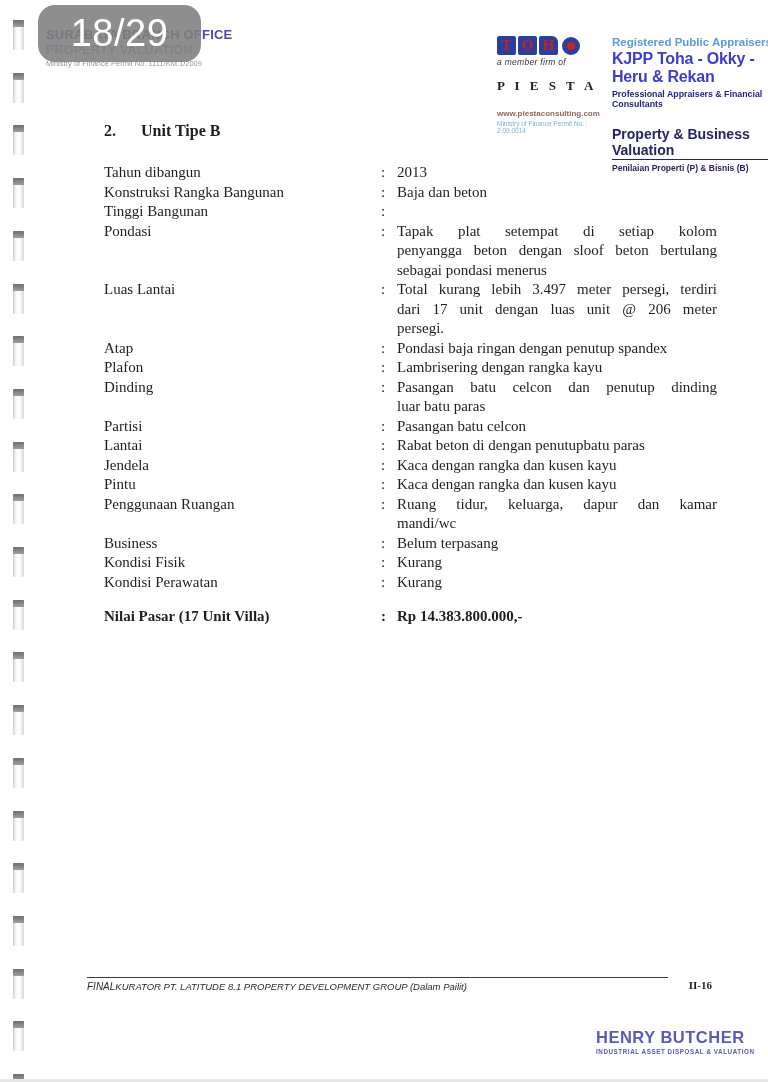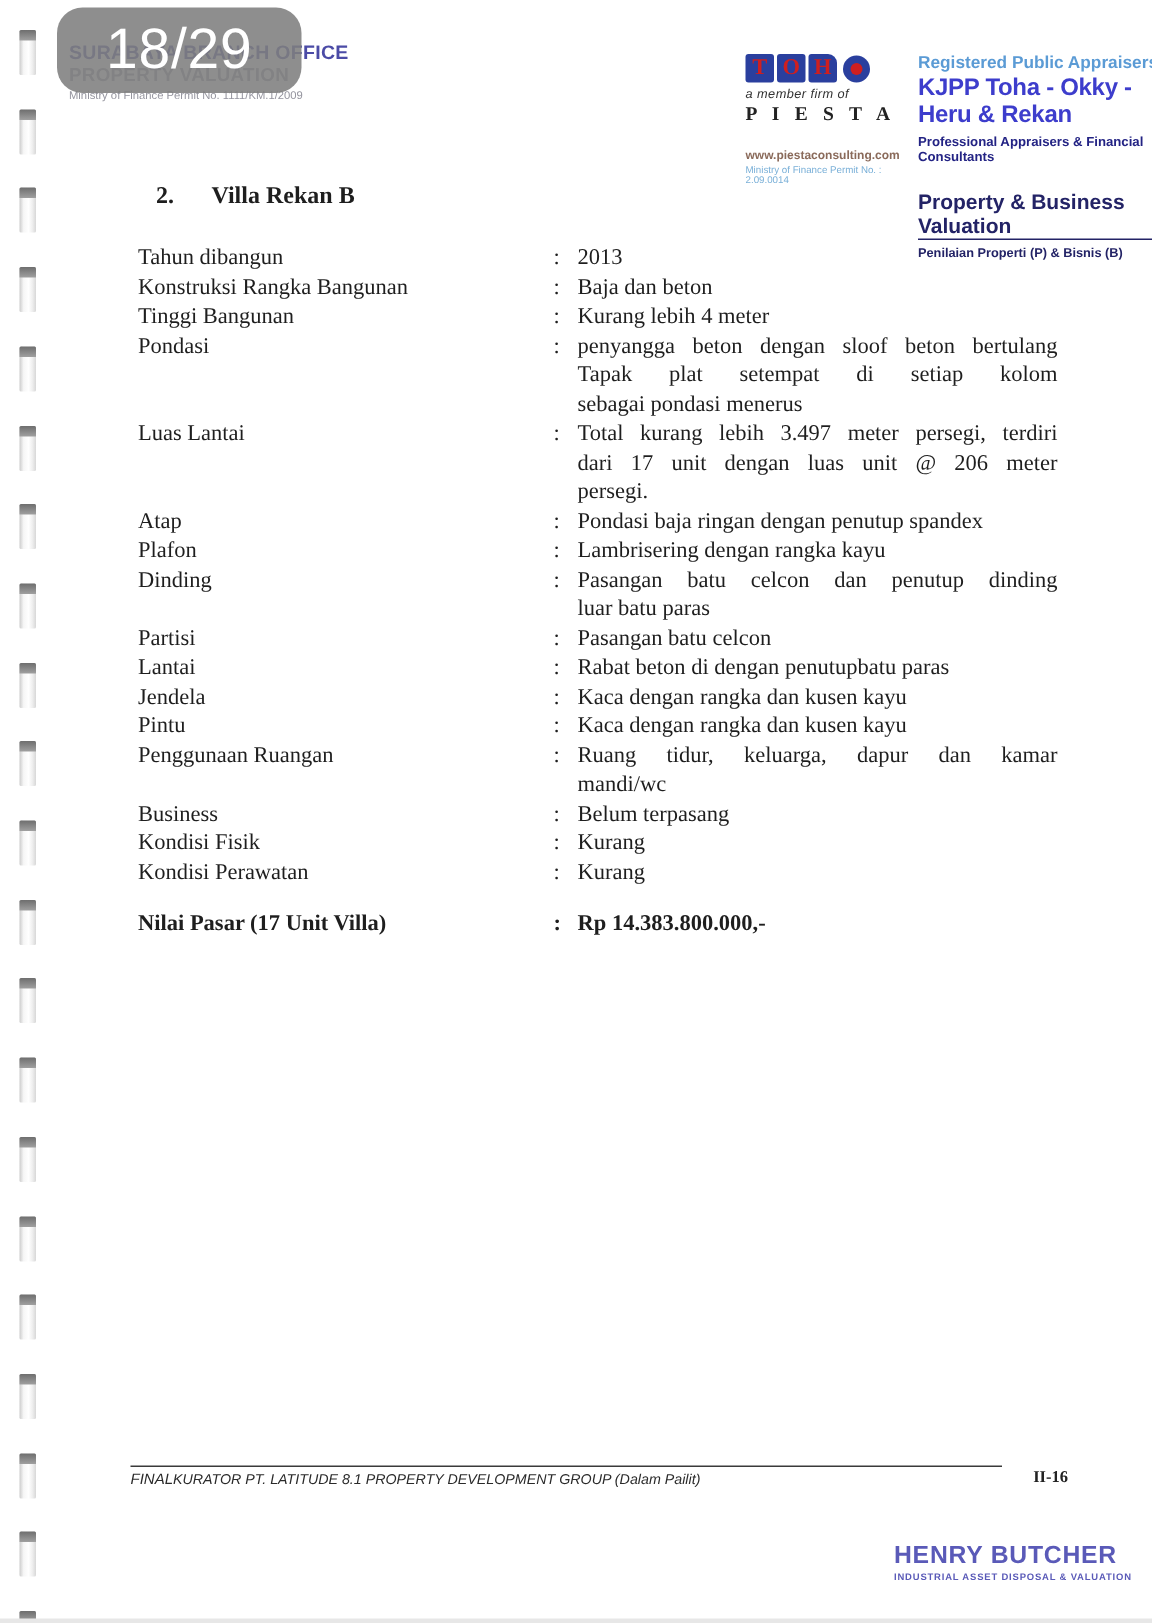--- a/index.html
+++ b/index.html
@@ -48,37 +48,37 @@
   .toh-box { width:19px; height:19px; background:#2a3f9e; border-radius:2px;
              display:flex; align-items:center; justify-content:center;
              font-family:"Liberation Serif", serif; font-weight:bold; font-size:15px; color:#cf1f1f; }
   .toh-box.fold { border-top-right-radius:6px; }
   .toh-circle { width:18px; height:18px; background:#2a3f9e; border-radius:50%;
                 margin-left:2px; position:relative; }
   .toh-circle::after { content:""; position:absolute; left:5px; top:5px; width:8px; height:8px;
                        background:#cf1f1f; border-radius:50%; }
   .member { font-size:8.5px; font-style:italic; color:#333; margin-top:2px; letter-spacing:.3px; }
   .piesta { font-family:"Liberation Serif", serif; font-size:13px; font-weight:bold;
-            letter-spacing:3.5px; color:#222; margin-top:1px; }
+            letter-spacing:3.5px; color:#222; margin-top:11px; }
   .website { font-size:8px; font-weight:bold; color:#8a6a5a; margin-top:15px; }
   .permit-left { font-size:6.5px; color:#7ab0d8; margin-top:2px; }
   .firm-right { width:160px; }
   .registered { font-size:11.5px; font-weight:bold; color:#5b9bd5; }
   .kjpp { font-size:16px; font-weight:bold; color:#3d3dcc; margin-top:2px; letter-spacing:-0.2px; }
   .professional { font-size:8.8px; font-weight:bold; color:#232384; margin-top:3px; }
   .property { font-size:14px; font-weight:bold; color:#232366; margin-top:17px;
               display:inline-block; border-bottom:1.5px solid #232366; padding-bottom:1px; }
   .penilaian { font-size:8.5px; font-weight:bold; color:#232366; margin-top:3px; }
 
   
   .heading { position:absolute; left:104px; top:122px; font-size:16px; font-weight:bold; }
   .heading .num { display:inline-block; width:37px; }
 
   
-  .spec-table { position:absolute; left:92px; top:163px; width:613px; }
+  .spec-table { position:absolute; left:104px; top:163px; width:613px; }
   .spec-row { display:grid; grid-template-columns:277px 16px 1fr;
               font-size:15px; line-height:19.5px; }
   .spec-row.bold { font-weight:bold;margin-top:15px; }
   .spec-label { }
   .spec-colon { text-align:left; }
   .spec-value { }
   .spec-value .jfull { text-align:justify; text-align-last:justify; }
 
   
   .footer { position:absolute; left:87px; top:977px; width:625px;
@@ -151,46 +151,45 @@
   <div class="firm-right">
     <div class="registered">Registered Public Appraisers</div>
     <div class="kjpp">KJPP Toha - Okky - Heru &amp; Rekan</div>
     <div class="professional">Professional Appraisers &amp; Financial Consultants</div>
     <div><span class="property">Property &amp; Business Valuation</span></div>
     <div class="penilaian">Penilaian Properti (P) &amp; Bisnis (B)</div>
   </div>
 </div>
 
 <div class="heading">
-  <span class="num">2.</span><span>Villa Rekan B</span>
+  <span class="num">2.</span><span>Unit Tipe B</span>
 </div>
 
 <div class="spec-table">
 
 <div class="spec-row">
       <div class="spec-label">Tahun dibangun</div>
       <div class="spec-colon">:</div>
       <div class="spec-value">2013</div>
     </div>
     <div class="spec-row">
       <div class="spec-label">Konstruksi Rangka Bangunan</div>
       <div class="spec-colon">:</div>
       <div class="spec-value">Baja dan beton</div>
     </div>
     <div class="spec-row">
       <div class="spec-label">Tinggi Bangunan</div>
       <div class="spec-colon">:</div>
-      <div class="spec-value">Kurang lebih 4 meter</div>
     </div>
     <div class="spec-row">
       <div class="spec-label">Pondasi</div>
       <div class="spec-colon">:</div>
       <div class="spec-value">
+        <div class="jfull">Tapak plat setempat di setiap kolom</div>
         <div class="jfull">penyangga beton dengan sloof beton bertulang</div>
-        <div class="jfull">Tapak plat setempat di setiap kolom</div>
         <div>sebagai pondasi menerus</div>
       </div>
     </div>
     <div class="spec-row">
       <div class="spec-label">Luas Lantai</div>
       <div class="spec-colon">:</div>
       <div class="spec-value">
         <div class="jfull">Total kurang lebih 3.497 meter persegi, terdiri</div>
         <div class="jfull">dari 17 unit dengan luas unit @ 206 meter</div>
         <div>persegi.</div>

